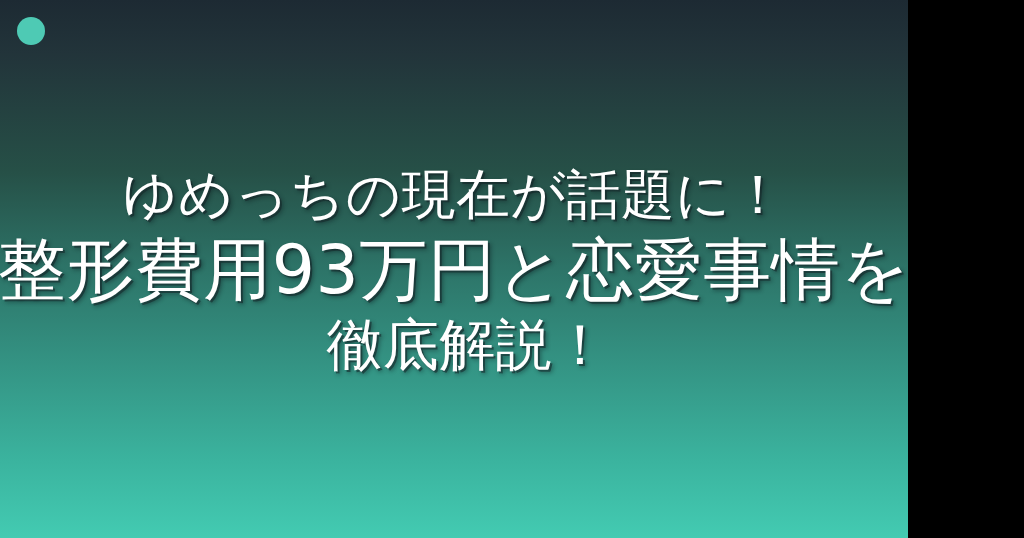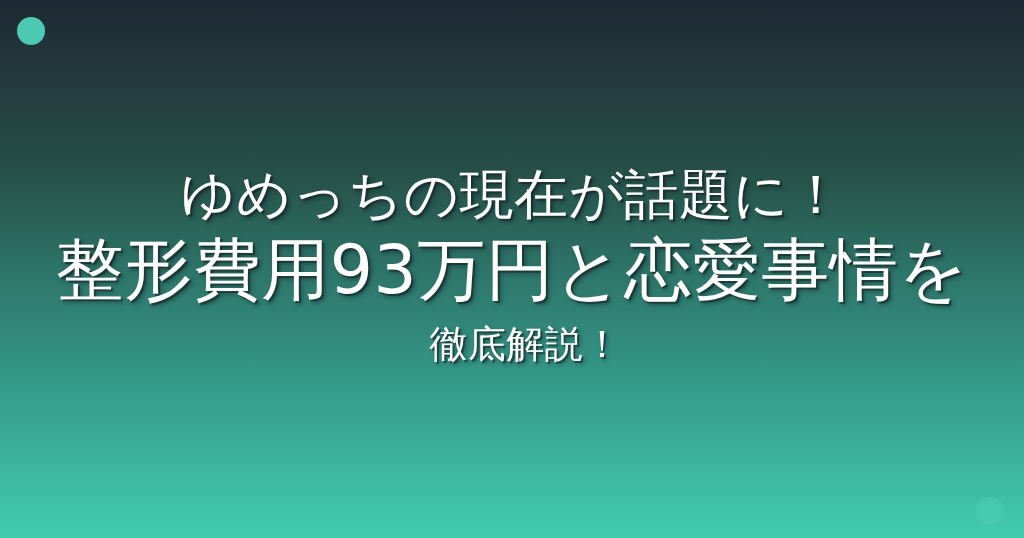--- a/index.html
+++ b/index.html
@@ -7,21 +7,21 @@
     margin: 0;
     padding: 0;
     background: #000;
   }
   body {
     font-family: "DejaVu Sans", "Liberation Sans", sans-serif;
   }
 
   .canvas {
     position: relative;
-    width: 1024px;
+    width: 908px;
     height: 538px;
     overflow: hidden;
     background: linear-gradient(
         to bottom,
         #1d2a33 0%,
         #22343a 10%,
         #265047 32%,
         #2d7468 50%,
         #349484 68%,
         #3bb49f 86%,
@@ -74,21 +74,21 @@
     letter-spacing: 0.5px;
     white-space: nowrap;
     text-align: center;
     text-shadow:
        2px 2px 0 rgba(20, 34, 38, 0.55),
        3px 3px 4px rgba(12, 24, 28, 0.45);
   }
 
   .title-line--1 { font-size: 54px; }
   .title-line--2 { font-size: 68px; }
-  .title-line--3 { font-size: 38px; margin-left: 27px; }
+  .title-line--3 { font-size: 56px; margin-left: 27px; }
 </style>
 </head>
 <body>
 
 <div class="canvas">
 
   <span class="accent-dot accent-dot--top-left"></span>
 
   <span class="accent-dot accent-dot--bottom-right"></span>
 

